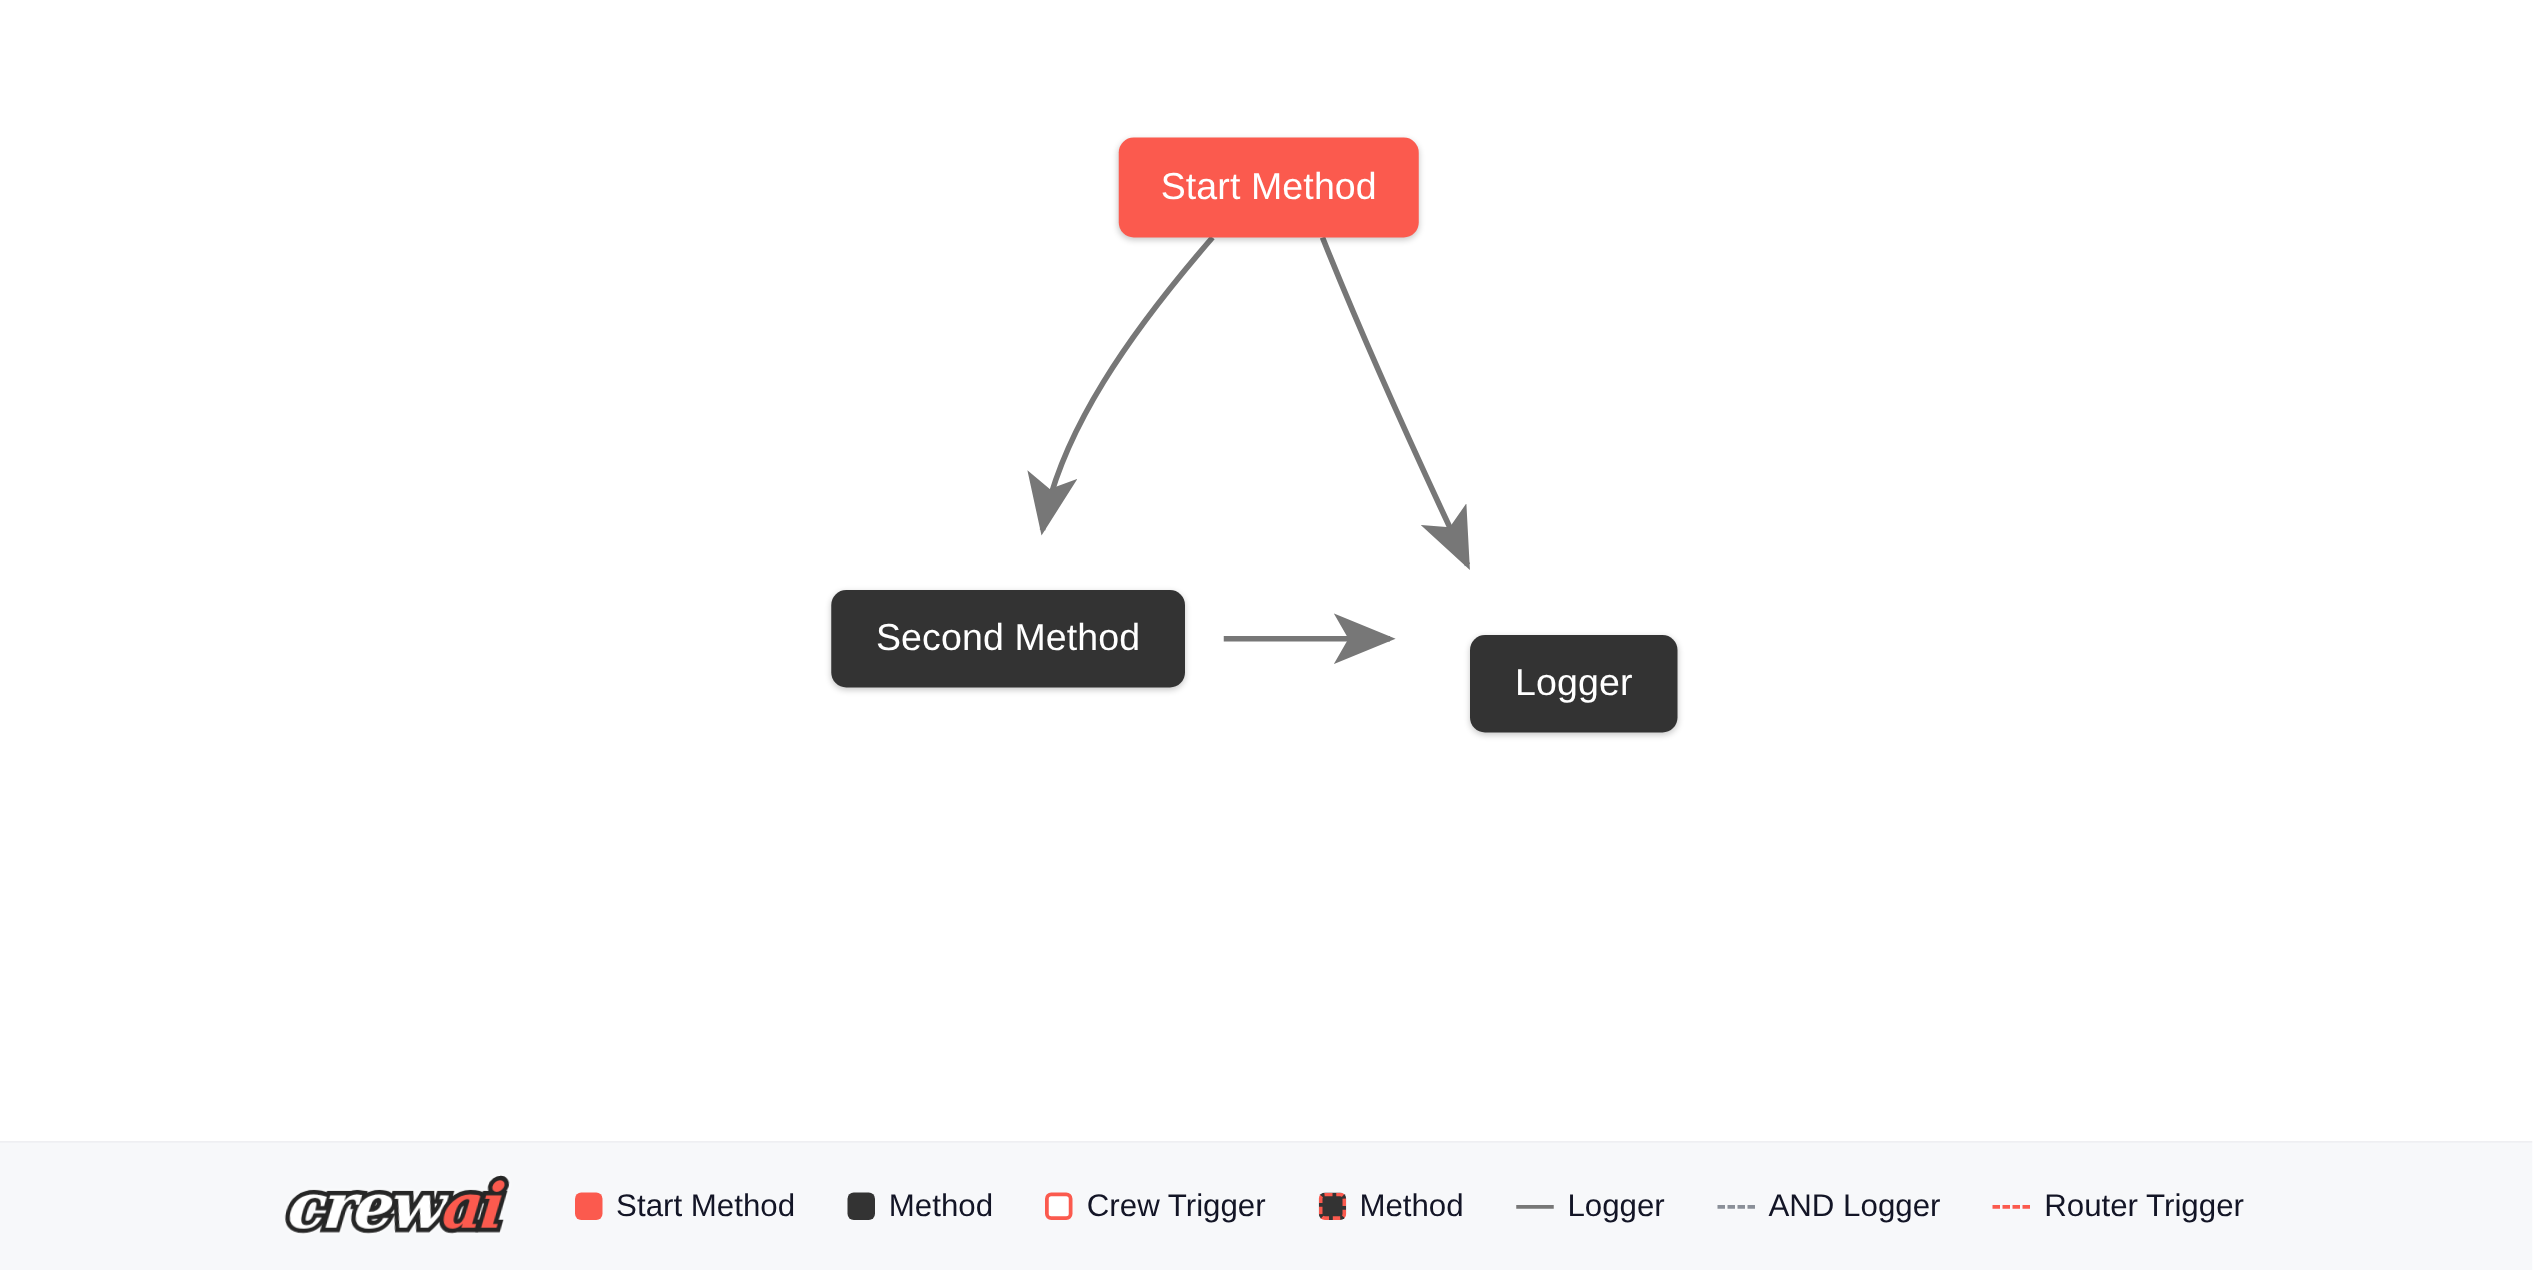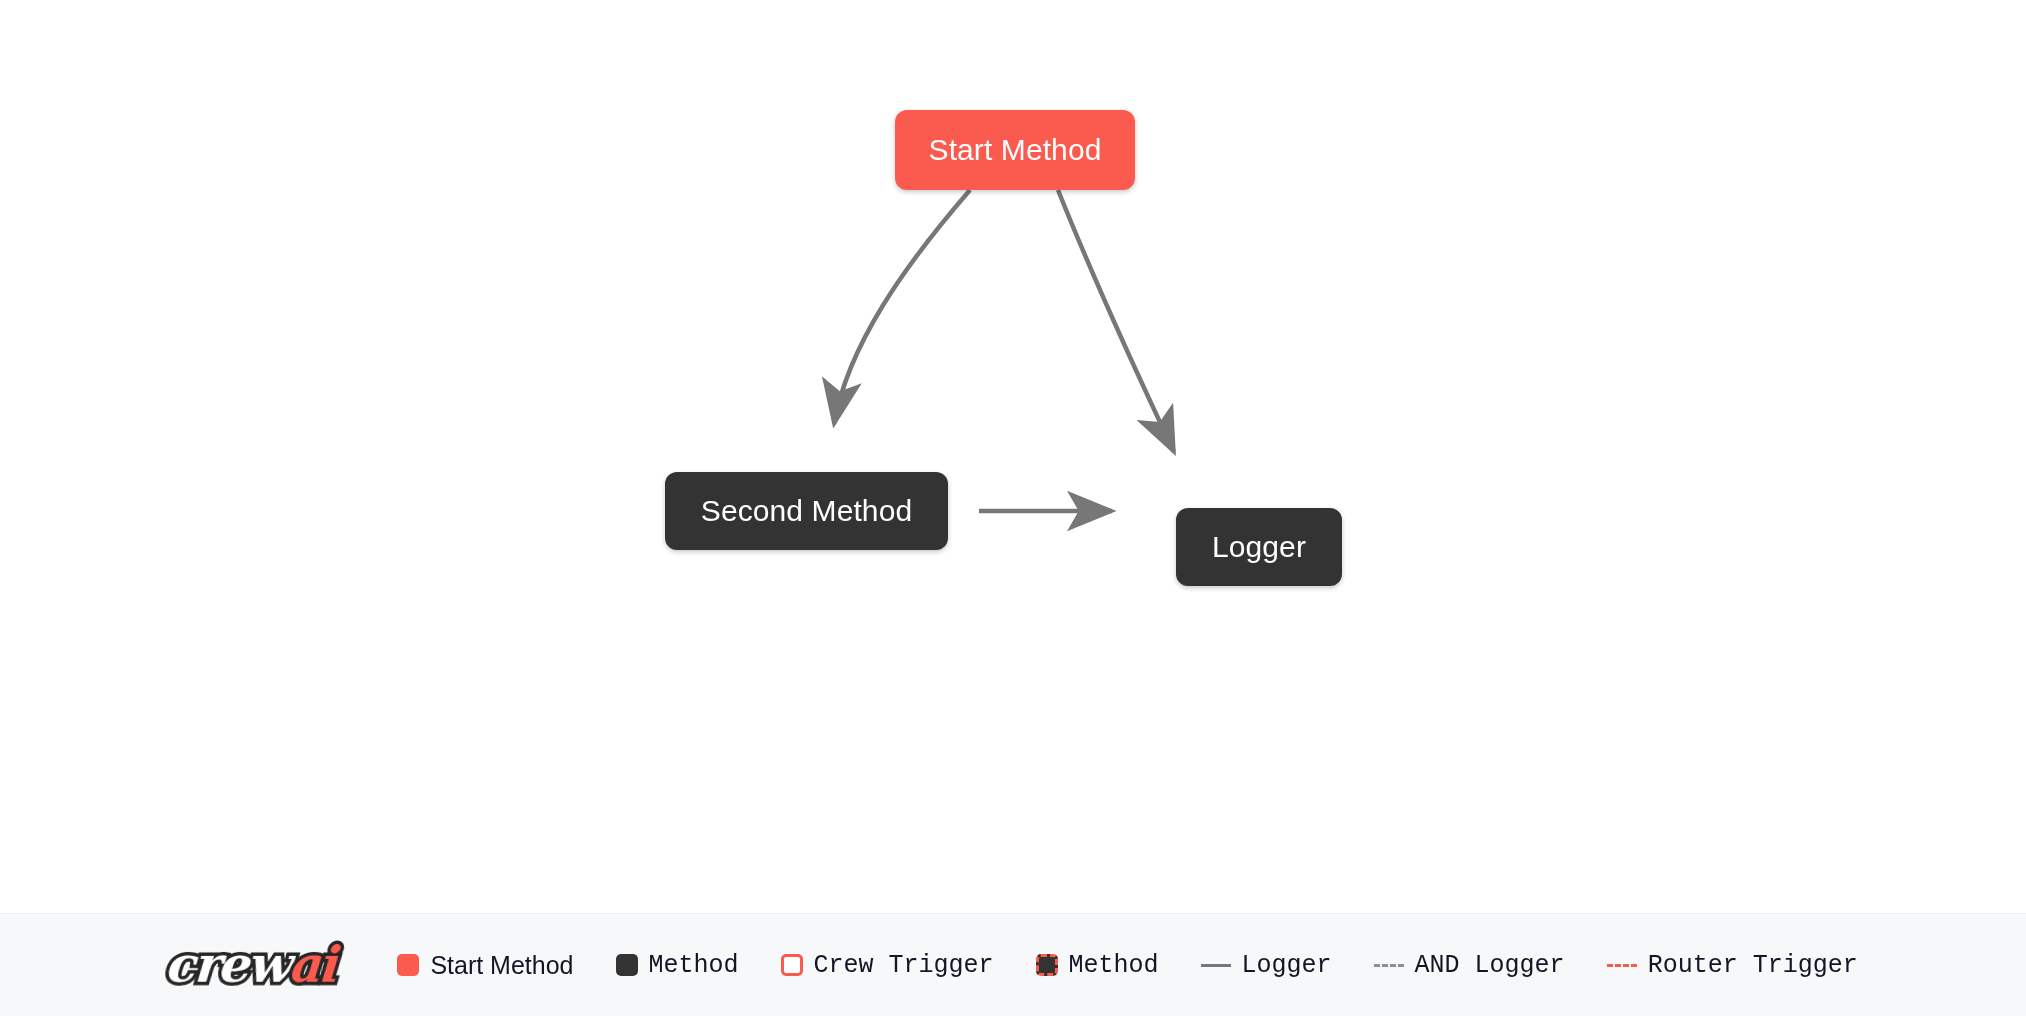--- a/index.html
+++ b/index.html
@@ -89,21 +89,21 @@
   #crewai-logo .logo-ai   { color: #fb5a4e; }
 
   .legend-item {
     display: flex;
     align-items: center;
     gap: 11px;
     font-size: 25px;
     color: #131526;
     white-space: nowrap;
   }
-  .legend-item + .legend-item { margin-left: 12px; font-family: Liberation Mono, monospace; }
+  .legend-item + .legend-item { margin-left: 12px; }
 
   .swatch {
     width: 22px;
     height: 22px;
     border-radius: 5px;
     box-sizing: border-box;
     flex: 0 0 auto;
   }
   .swatch-start { background: #fb5a4e; }
   .swatch-method { background: #333333; }

